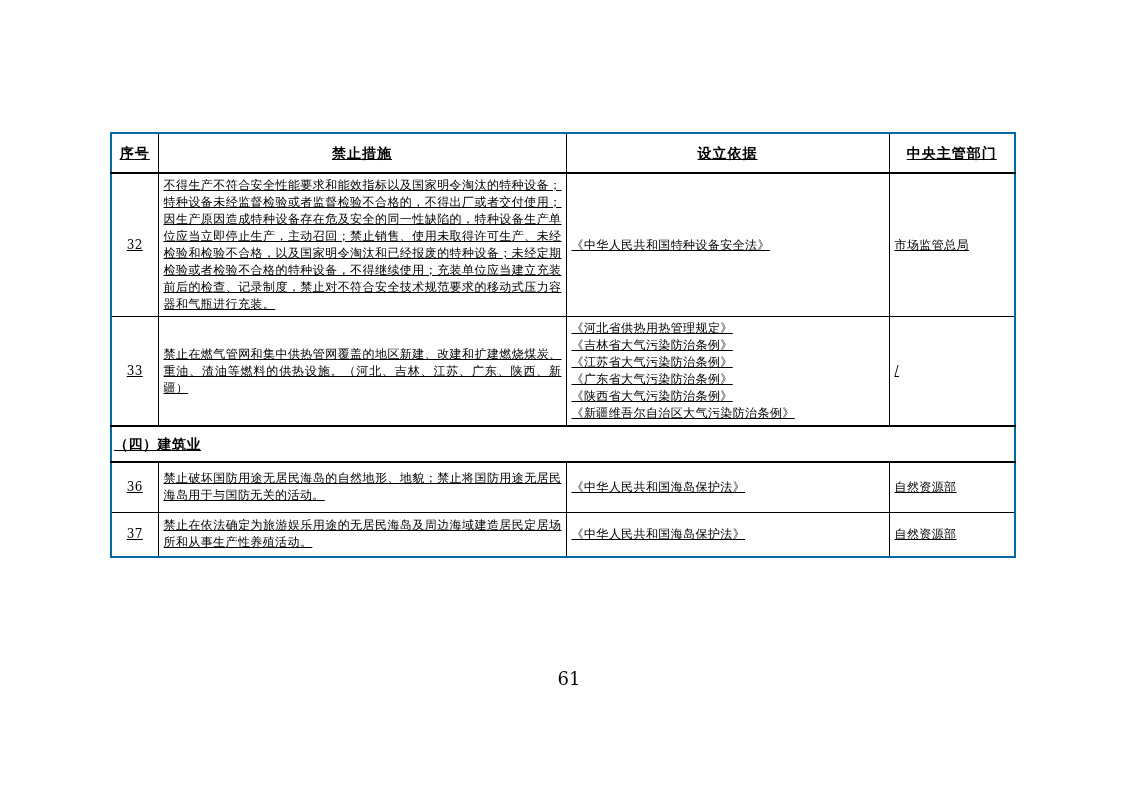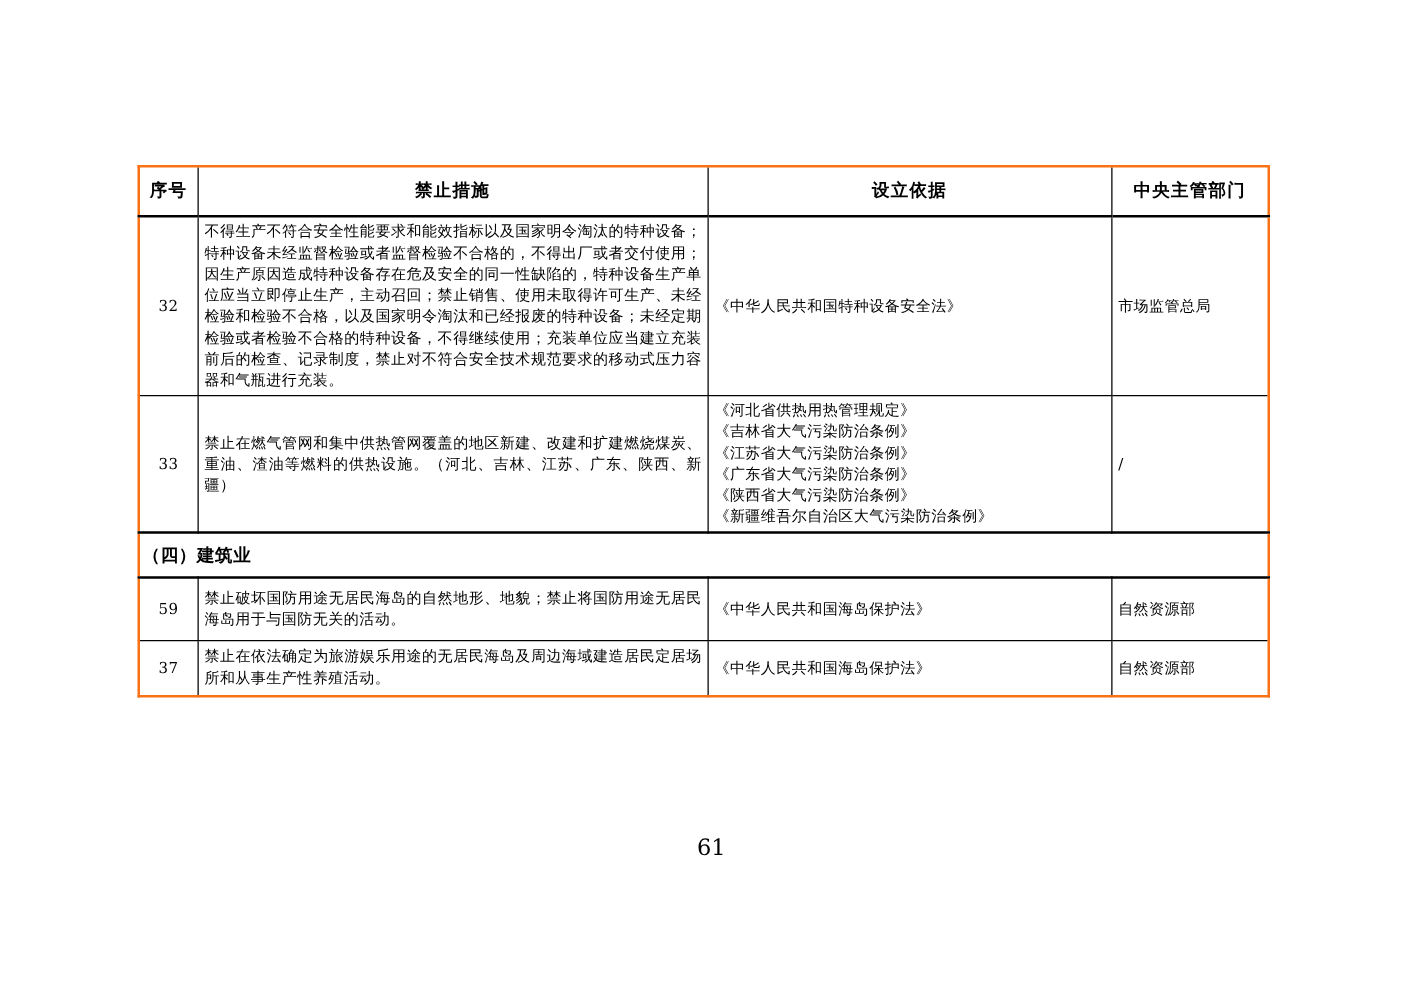--- a/index.html
+++ b/index.html
@@ -28,21 +28,21 @@
   table.rules-table col.c-dept { width: 126px; }
 
   table.rules-table th,
   table.rules-table td {
     border: 1px solid #000;
     vertical-align: middle;
     font-size: 12px;
     line-height: 17px;
     letter-spacing: 0.4px;
   }
-  table.rules-table { border: 2px solid #f97316; }
+  table.rules-table { border: 2px solid #0369a1; text-decoration: underline; }
 
   tr.head-row th {
     height: 40px;
     font-weight: bold;
     font-size: 14px;
     text-align: center;
     border-bottom: 2px solid #000;
     letter-spacing: 1px;
   }
   td.cell-id {
@@ -126,21 +126,21 @@
         <td class="cell-dept">/</td>
       </tr>
 
       <tr class="section-row">
         <td colspan="4">（四）建筑业</td>
       </tr>
 
 
 
       <tr class="r36">
-        <td class="cell-id">59</td>
+        <td class="cell-id">36</td>
         <td class="cell-measure">禁止破坏国防用途无居民海岛的自然地形、地貌；禁止将国防用途无居民海岛用于与国防无关的活动。</td>
         <td class="cell-basis">《中华人民共和国海岛保护法》</td>
         <td class="cell-dept">自然资源部</td>
       </tr>
 
       <tr class="r37">
         <td class="cell-id">37</td>
         <td class="cell-measure">禁止在依法确定为旅游娱乐用途的无居民海岛及周边海域建造居民定居场所和从事生产性养殖活动。</td>
         <td class="cell-basis">《中华人民共和国海岛保护法》</td>
         <td class="cell-dept">自然资源部</td>

